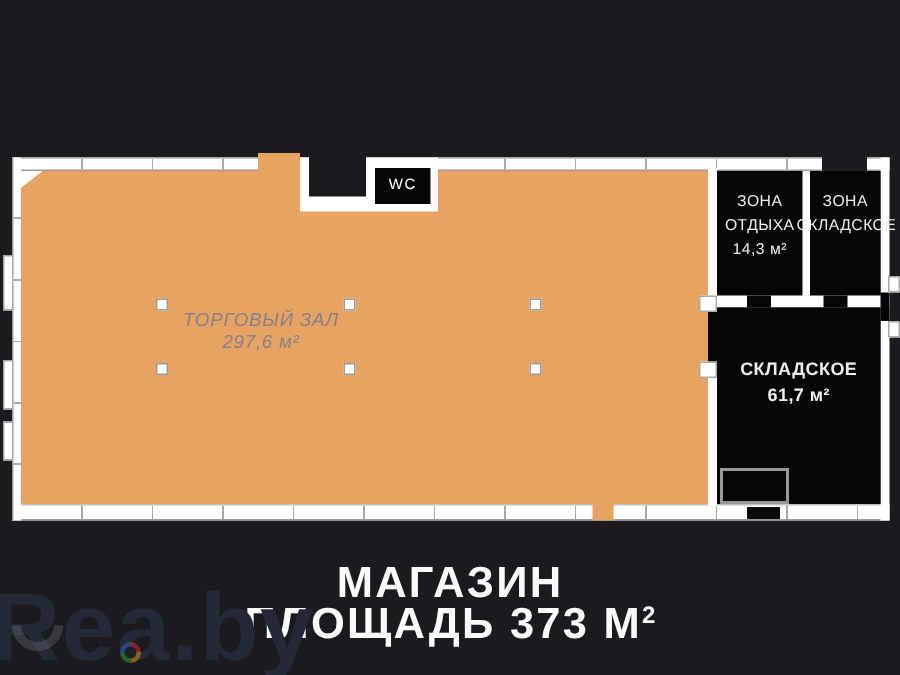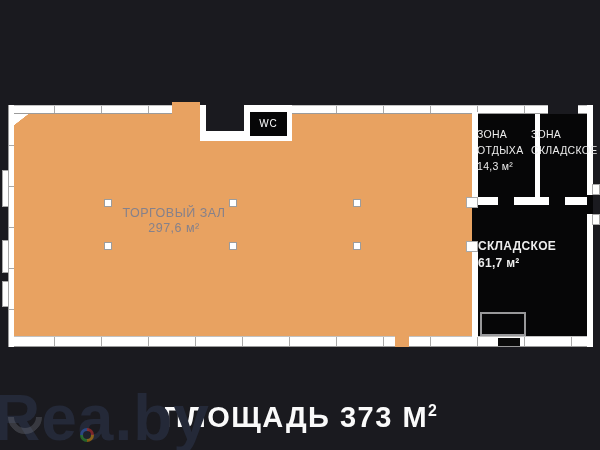--- a/index.html
+++ b/index.html
@@ -20,22 +20,22 @@
   }
   .vwall{
     background-image:repeating-linear-gradient(180deg,transparent 0 40px,var(--tick,#a9a9a9) 40px 41px);
     background-color:var(--wall,#fff);
     border-left:1px solid #9b9b9b;box-sizing:border-box;
   }
   .tab{background:var(--wall,#fff);border:1px solid #a8a8a8;box-sizing:border-box;}
   .pillar{width:8px;height:8px;background:#fff;border:1px solid #9c9c9c;box-sizing:border-box;}
   .chamfer{background:linear-gradient(to bottom right,var(--wall,#fff) 49%,transparent 51%);}
   .closet{background:var(--room,#060607);border:2px solid #98989a;box-sizing:border-box;}
-  .hall-label{color:var(--hall-text,#85818b);font-size:12.5px;line-height:15px;text-align:center;letter-spacing:.5px;}
-  .room-label{color:var(--room-text,#ededed);white-space:nowrap;}
+  .hall-label{color:var(--hall-text,#85818b);font-size:12.5px;line-height:15px;text-align:center;letter-spacing:.5px;font-style:italic;}
+  .room-label{color:var(--room-text,#ededed);text-align:center;white-space:nowrap;}
   .rest-lbl,.unload-lbl{font-size:10.5px;line-height:16px;letter-spacing:.3px;}
   .storage-lbl{font-size:12px;line-height:17px;letter-spacing:.3px;}
   .wc-lbl{color:#fff;font-size:10px;line-height:24px;text-align:center;letter-spacing:1px;}
   .caption{width:600px;text-align:center;color:var(--caption,#fafafa);
     font-weight:800;font-size:29px;line-height:34px;letter-spacing:1.5px;}
   .caption sup{font-size:0.55em;vertical-align:super;letter-spacing:0;}
   .watermark{color:var(--watermark,#242938);font-size:64px;font-weight:700;letter-spacing:1px;line-height:64px;}
   .wm-arc{width:34px;height:34px;border-radius:50%;border:6px solid #71757d;
     border-right-color:transparent;border-bottom-color:transparent;transform:rotate(-135deg);
     opacity:.35;box-sizing:border-box;}
@@ -112,20 +112,23 @@
   <div class="abs room-label unload-lbl" style="left:531px;top:126px;width:65px;">
     <div>ЗОНА</div>
     <div>СКЛАДСКОЕ</div>
   </div>
 
   <div class="abs room-label storage-lbl" style="left:478px;top:238px;width:109px;font-weight:bold;">
     <div>СКЛАДСКОЕ</div>
     <div>61,7 м²</div>
   </div>
 
+  <div class="abs caption" style="left:0;top:372px;">
+    <span>МАГАЗИН</span>
+  </div>
   <div class="abs caption" style="left:0;top:394px;">
     <span>ПЛОЩАДЬ 373 М</span><sup>2</sup>
   </div>
 
   <div class="abs watermark" style="left:-6px;top:386px;">Rea.by</div>
   <div class="abs wm-arc" style="left:8px;top:400px;"></div>
   <div class="abs wm-dot" style="left:80px;top:428px;">
     <span class="wm-dot-in"></span>
   </div>
 

